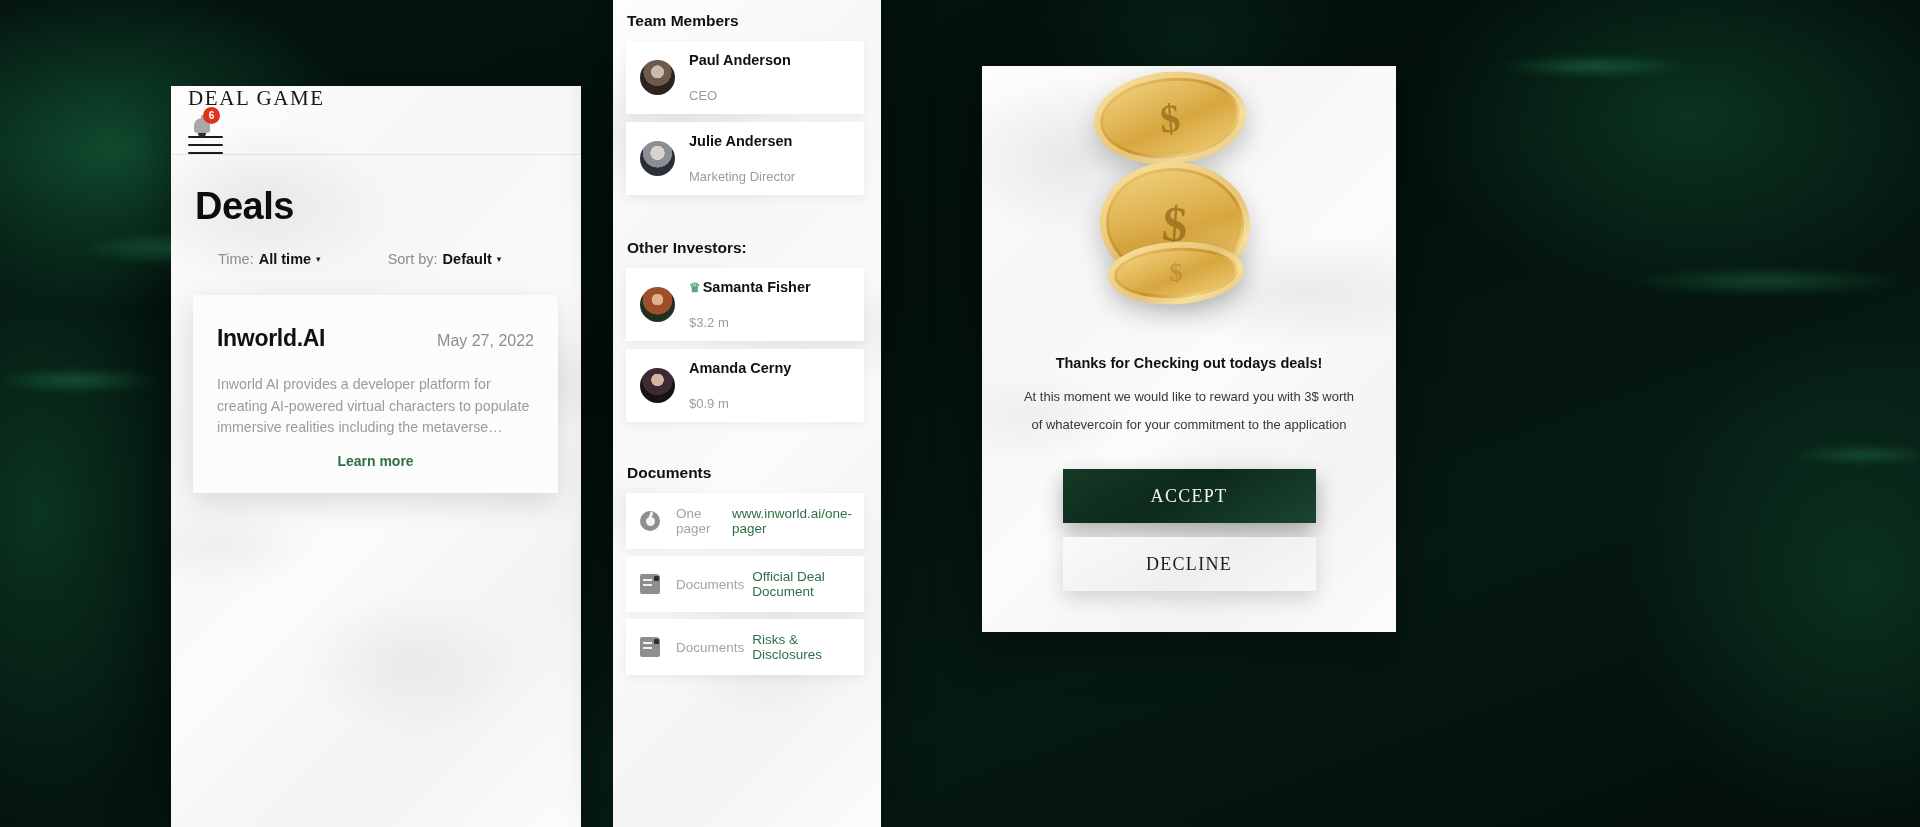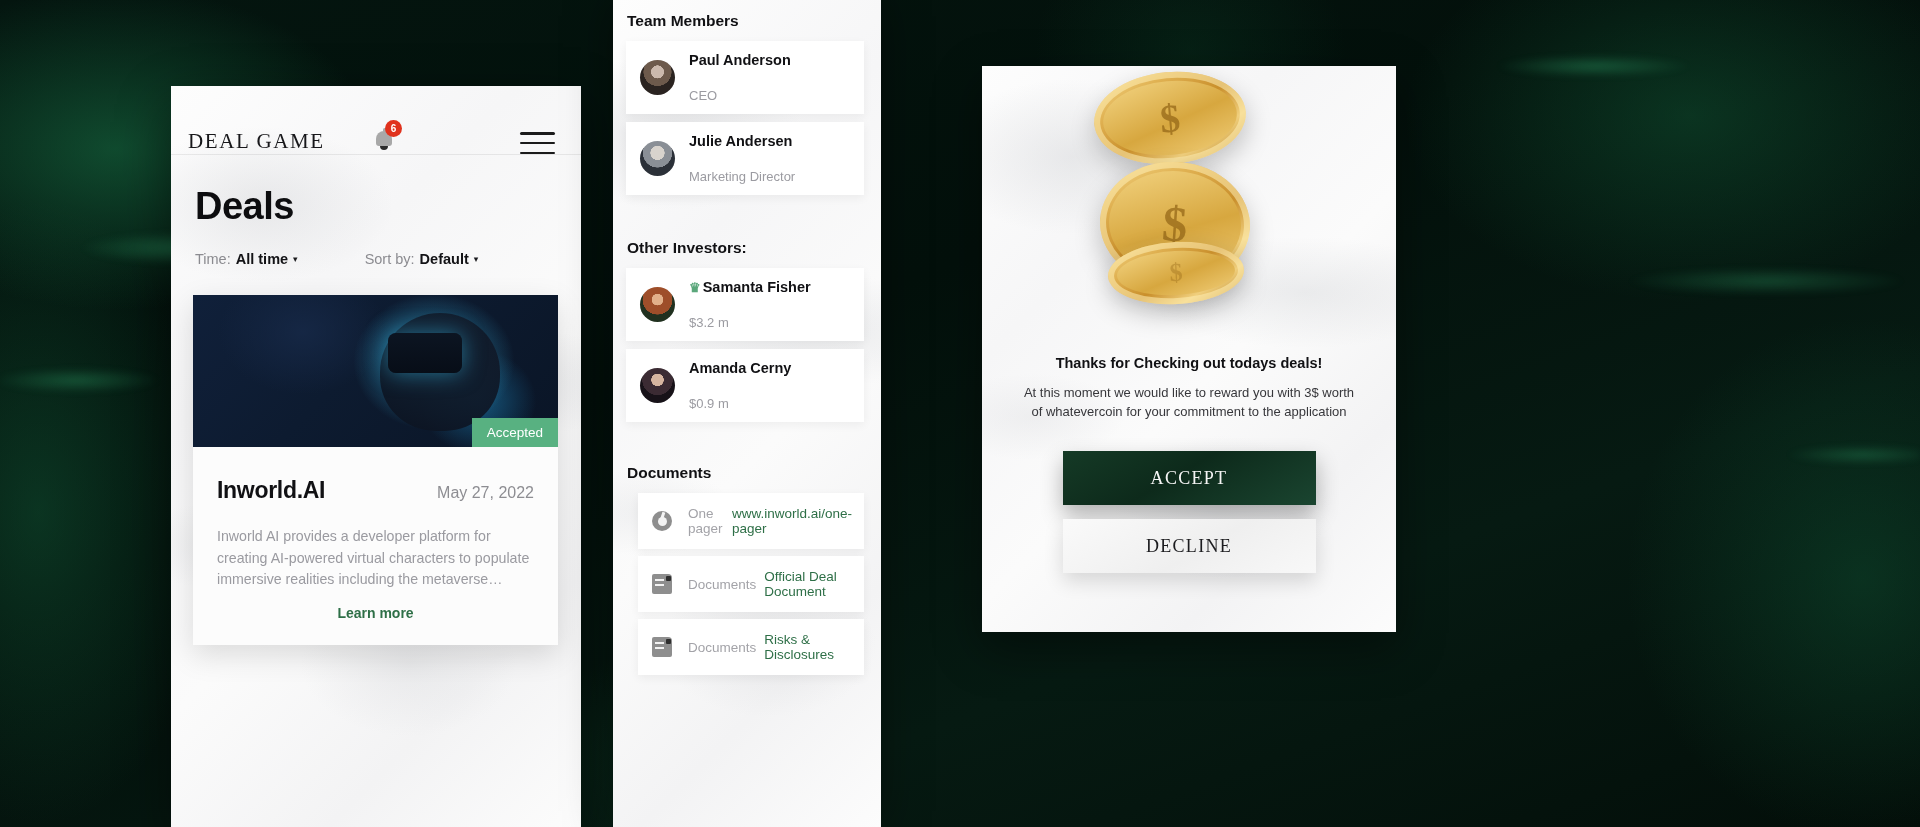--- a/index.html
+++ b/index.html
@@ -37,42 +37,42 @@
       radial-gradient(ellipse 220px 130px at 22% 16%, rgba(190,192,196,.30), transparent 60%),
       radial-gradient(ellipse 260px 90px  at 78% 40%, rgba(186,189,194,.26), transparent 62%),
       radial-gradient(ellipse 180px 120px at 58% 78%, rgba(192,194,198,.24), transparent 60%),
       radial-gradient(ellipse 150px 70px  at 12% 62%, rgba(196,198,202,.20), transparent 62%),
       linear-gradient(135deg,#fdfdfd 0%,#f6f6f7 30%,#fbfbfb 55%,#f3f3f4 78%,#fcfcfc 100%);
   }
 
   
   #left-panel{position:absolute;left:171px;top:86px;width:410px;height:741px;overflow:hidden;
     box-shadow:0 18px 50px rgba(0,0,0,.45);}
-  #app-header{position:relative;height:68px;display:flex;align-items:flex-end;
-    padding:0 26px 0 17px;}
+  #app-header{position:relative;height:68px;display:flex;align-items:flex-start;
+    padding:0 26px 0 17px;flex-direction:column;}
   #brand{font-family:"Liberation Serif",serif;font-size:21px;letter-spacing:1.6px;color:#17171a;}
   .hdr-spacer{flex:1;}
   #bell-wrap{position:relative;width:30px;height:30px;margin-right:120px;}
   .bell{position:absolute;left:6px;top:7px;width:16px;height:15px;background:#a8a8a8;
     border-radius:8px 8px 3px 3px;}
   .bell::after{content:"";position:absolute;left:4px;top:15px;width:8px;height:4px;
     background:#2b2b2b;border-radius:0 0 5px 5px;}
   .bell::before{content:"";position:absolute;left:6.5px;top:-3px;width:3px;height:4px;
     background:#a8a8a8;border-radius:2px;}
   #bell-badge{position:absolute;left:15px;top:-4px;min-width:17px;height:17px;border-radius:9px;
     background:#e0321d;color:#fff;font-size:10px;font-weight:bold;display:flex;
     align-items:center;justify-content:center;padding:0 3px;box-sizing:border-box;}
   #hamburger{width:35px;height:22px;display:flex;flex-direction:column;justify-content:space-between;}
   #hamburger i{display:block;height:2.5px;background:#1b1b1b;border-radius:2px;}
   .hdr-rule{height:1px;background:rgba(0,0,0,.07);}
 
   #page-title{font-size:38px;font-weight:bold;color:#0d0d0f;letter-spacing:-.5px;
     margin:30px 0 0 24px;}
   #filter-row{display:flex;margin:23px 0 0 24px;font-size:14.5px;color:#8b8b90;}
-  .filter{display:flex;align-items:center;gap:5px;}
+  .filter{display:flex;align-items:center;gap:5px;margin-left:23px;}
   .filter .val{color:#131316;font-weight:bold;}
   .caret{font-size:9px;color:#1b1b1e;}
   #sort-filter{margin-left:67px;}
 
   #deal-card{margin:28px 0 0 22px;width:365px;background:#fcfcfc;
     box-shadow:0 10px 28px rgba(0,0,0,.13);}
   #deal-media{position:relative;height:152px;overflow:hidden;
     background:
       radial-gradient(ellipse 130px 110px at 66% 44%, rgba(60,190,235,.75), transparent 62%),
       radial-gradient(ellipse 90px 80px at 78% 70%, rgba(30,140,195,.55), transparent 65%),
@@ -109,21 +109,21 @@
   .av-4{background:radial-gradient(circle at 50% 34%,#c9a88f 0 22%,#4a352a 23% 50%,#1d1714 51%);}
   .av-5{background:radial-gradient(circle at 50% 34%,#d6b5a0 0 21%,#3b2b33 22% 52%,#171218 53%);}
   .row-main{min-width:0;}
   .row-name{font-size:14.5px;font-weight:bold;color:#111114;white-space:nowrap;}
   .row-sub{font-size:13px;color:#9b9ba1;margin-top:20px;}
   .crown{color:#5aa77b;font-size:13px;margin-right:2px;}
   .gap-lg{height:44px;}
   .gap-md{height:42px;}
 
   
-  .doc-card{background:#fff;margin:0 17px 0 25px;display:flex;align-items:center;
+  .doc-card{background:#fff;margin:0 17px 0 13px;display:flex;align-items:center;
     padding:13px 12px 13px 14px;box-shadow:0 3px 9px rgba(0,0,0,.055);}
   .doc-card + .doc-card{margin-top:7px;}
   .doc-ico{width:20px;height:20px;flex:none;margin-right:16px;position:relative;}
   .ico-chrome{border-radius:50%;background:#8e8e8e;}
   .ico-chrome::after{content:"";position:absolute;left:5.5px;top:5.5px;width:9px;height:9px;
     border-radius:50%;background:#f3f3f3;}
   .ico-chrome::before{content:"";position:absolute;left:9px;top:1px;width:3px;height:9px;
     background:#f3f3f3;transform:rotate(18deg);}
   .ico-doc{background:#8e8e8e;border-radius:2px 4px 2px 2px;}
   .ico-doc::after{content:"";position:absolute;left:3px;top:5px;width:9px;height:2px;
@@ -146,21 +146,21 @@
     font-family:"Liberation Serif",serif;font-weight:bold;color:rgba(150,104,24,.75);}
   #coin-a{left:112px;top:6px;width:152px;height:92px;transform:rotate(-5deg);}
   #coin-a .sym{font-size:40px;}
   #coin-b{left:118px;top:96px;width:150px;height:124px;transform:rotate(4deg);}
   #coin-b .sym{font-size:50px;}
   #coin-c{left:126px;top:176px;width:136px;height:62px;transform:rotate(-3deg);}
   #coin-c .sym{font-size:26px;opacity:.5;}
 
   #reward-head{text-align:center;font-size:14.5px;font-weight:bold;color:#111114;
     margin-top:14px;}
-  #reward-sub{text-align:center;font-size:13px;line-height:19px;color:#37373b;
+  #reward-sub{text-align:center;font-size:13px;line-height:28px;color:#37373b;
     margin:12px 38px 0 38px;}
   .big-btn{margin:0 auto;width:253px;height:54px;display:flex;align-items:center;
     justify-content:center;font-family:"Liberation Serif",serif;font-size:18px;
     letter-spacing:1.3px;}
   #accept-button{margin-top:30px;color:#f4f4f4;
     background:linear-gradient(150deg,#153a26 0%,#0d2a1b 45%,#1a4530 100%);
     box-shadow:0 10px 22px rgba(0,0,0,.30);}
   #decline-button{margin-top:14px;color:#1c1c1f;
     background:linear-gradient(150deg,#fafafa,#efefef 55%,#f8f8f8);
     box-shadow:0 8px 20px rgba(0,0,0,.14);}
@@ -195,23 +195,20 @@
       <span class="caret">▾</span>
     </div>
     <div class="filter" id="sort-filter">
       <span>Sort by:</span>
       <span class="val">Default</span>
       <span class="caret">▾</span>
     </div>
   </div>
 
   <div id="deal-card">
-    <div id="deal-media">
-      <div id="status-badge">Accepted</div>
-    </div>
     <div id="deal-body">
       <div id="deal-head">
         <div id="deal-name">Inworld.AI</div>
         <div id="deal-date">May 27, 2022</div>
       </div>
       <div id="deal-desc">Inworld AI provides a developer platform for creating AI-powered virtual characters to populate immersive realities including the metaverse…</div>
       <div id="learn-more">Learn more</div>
     </div>
   </div>
 </div>

